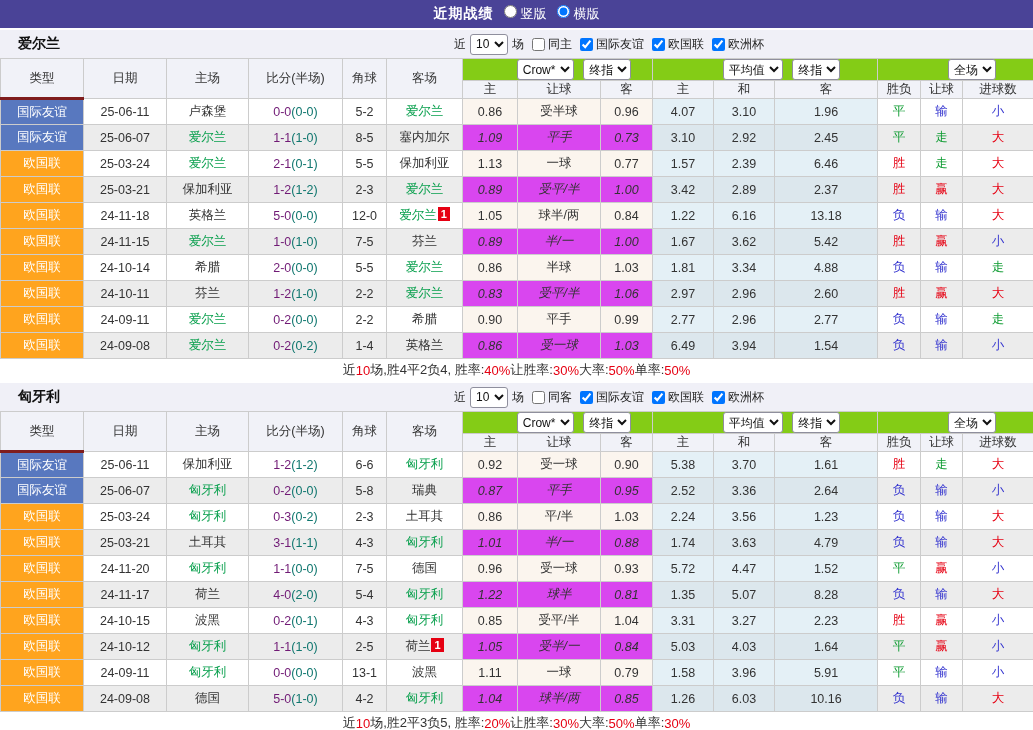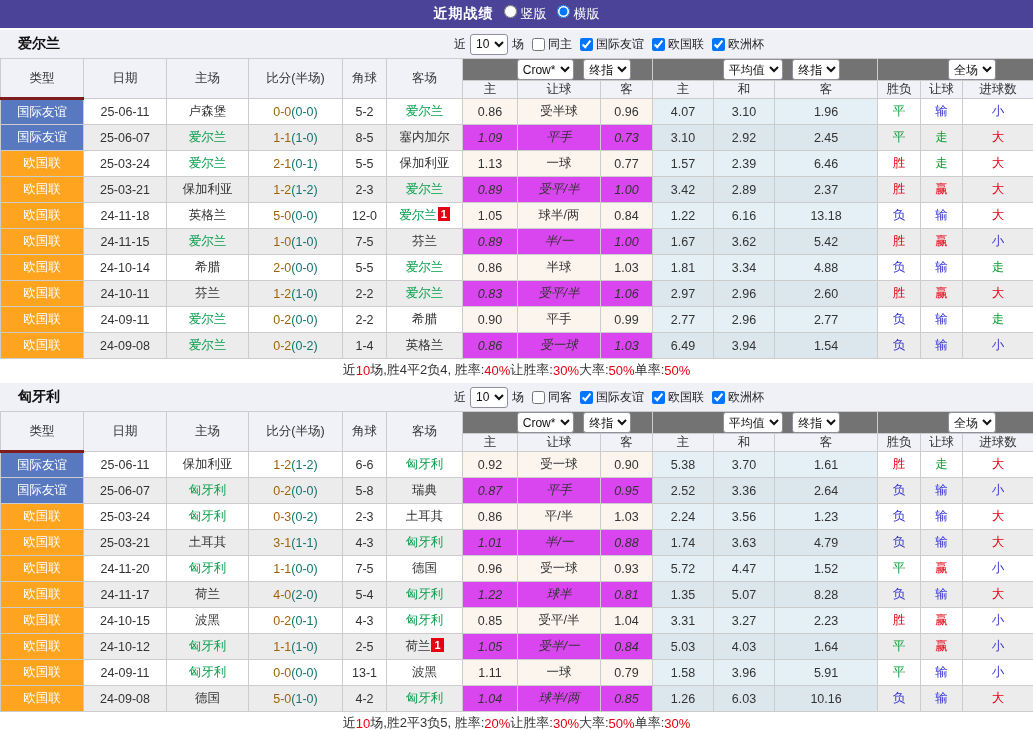--- a/index.html
+++ b/index.html
@@ -32,35 +32,35 @@
     font-family: "Liberation Sans", "DejaVu Sans", sans-serif;
   }
 
   
   table { width:1033px; border-collapse:collapse; table-layout:fixed; }
   th, td { border:1px solid #ccc; text-align:center; white-space:nowrap; overflow:hidden; }
   thead th { background:#f1f2f8; font-weight:normal; color:#333; font-size:12.5px; }
   tr.hdr-top th { height:22px; }
   tr.hdr-sub th { height:18px; }
   th.sort-col { border-bottom:3px solid #7f1d1d; }
-  th.grp { background:#737373;padding-left:33px; }
+  th.grp { background:#84cc16;padding-left:33px; }
   th.grp select { margin:0 3px; }
 
   tbody td { height:26px; font-size:12.5px; background:#fff; }
   tr.even td { background:#ececec; }
   td.c-odds { background:#fbf5ee; }
   tr.even td.c-odds { background:#d946ef;font-style:italic; }
   td.c-avg { background:#e4f0f6; }
   tr.even td.c-avg { background:#dce7ed; }
   td.c-type { color:#fff; font-size:12.5px; }
   td.t-blue  { background:#5878bf !important; }
   td.t-orange{ background:#ffa41e !important; }
 
   .subject { color:#0aa04e; }
-  .ft { color:#a16207;text-align:right; }
+  .ft { color:#701a75;text-align:right; }
   .ht { color:#0f766e; }
   .badge1 {
     display:inline-block; background:#e60012; color:#fff; font-weight:bold;
     font-size:11px; line-height:14px; padding:0 3px; margin-left:1px; vertical-align:1px;
   }
   .res-red  { color:#e60012; }
   .res-green{ color:#0c9b30; }
   .res-blue { color:#3434cf; }
 
   .summary { height:22px; display:flex; align-items:center; justify-content:center; font-size:13px; }

